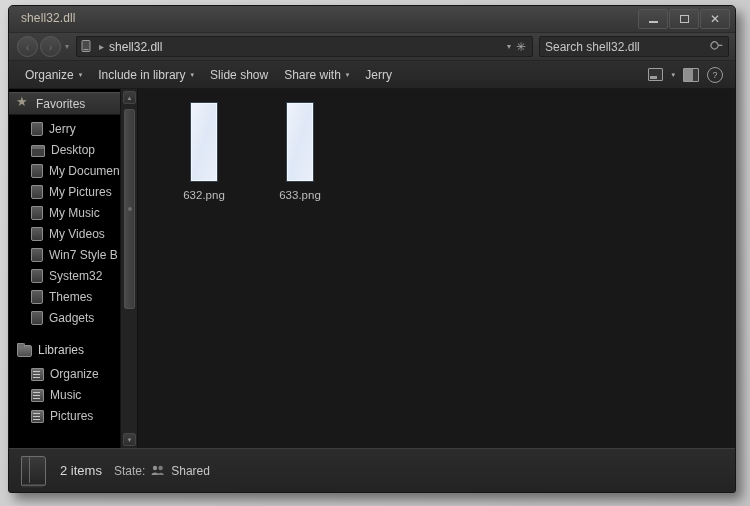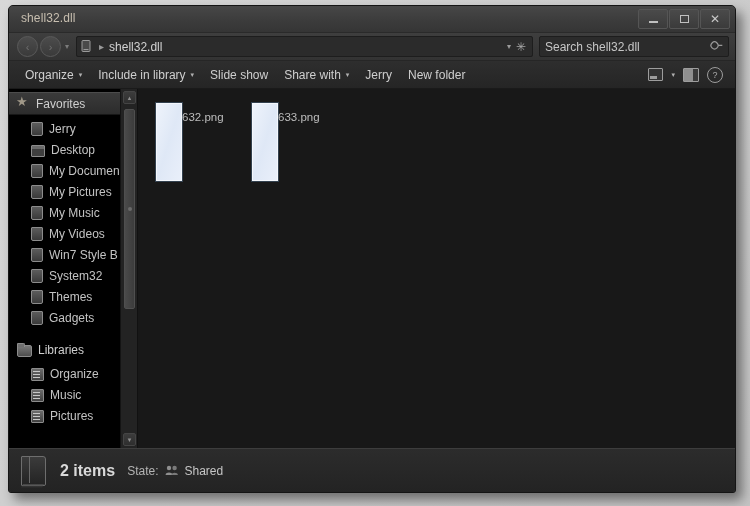--- a/index.html
+++ b/index.html
@@ -472,22 +472,22 @@
   }
   #file-grid {
     display: flex;
     flex-wrap: wrap;
     align-content: flex-start;
     gap: 0px;
   }
   .file-tile {
     width: 96px;
     display: flex;
-    flex-direction: row;
-    align-items: flex-start;
+    flex-direction: column;
+    align-items: center;
     padding-top: 2px;
   }
   .thumb-wrap {
     height: 78px;
     display: flex;
     align-items: flex-end;
     justify-content: center;
   }
   .thumb {
     width: 26px;
@@ -546,22 +546,22 @@
     position: absolute;
     left: 1px;
     top: 29px;
     width: 21px;
     height: 4px;
     background: linear-gradient(to bottom, #4a4a4a, transparent);
     transform: skewX(-28deg);
   }
   #status-count {
     color: #d9d9d9;
-    font-size: 16px;
-    font-weight: bold;
+    font-size: 13px;
+    font-weight: normal;
     white-space: nowrap;
   }
   #status-state-label {
     color: #b4b4b4;
     font-size: 12px;
     margin-left: 12px;
     white-space: nowrap;
   }
   #status-shared-icon {
     margin-left: 6px;
@@ -651,23 +651,20 @@
 
       <div class="tbitem">
         <span>Share with</span>
         <span class="tbcaret">▾</span>
       </div>
 
       <div class="tbitem">
         <span>Jerry</span>
       </div>
 
-      <div class="tbitem">
-        <span>New folder</span>
-      </div>
 
       <div id="toolbar-spacer"></div>
 
       <div class="tbicon">
         <span class="view-icon-box"></span>
       </div>
       <div class="tbicon">
         <span class="tbcaret" style="margin-left:0">▾</span>
       </div>
       <div class="tbicon">

